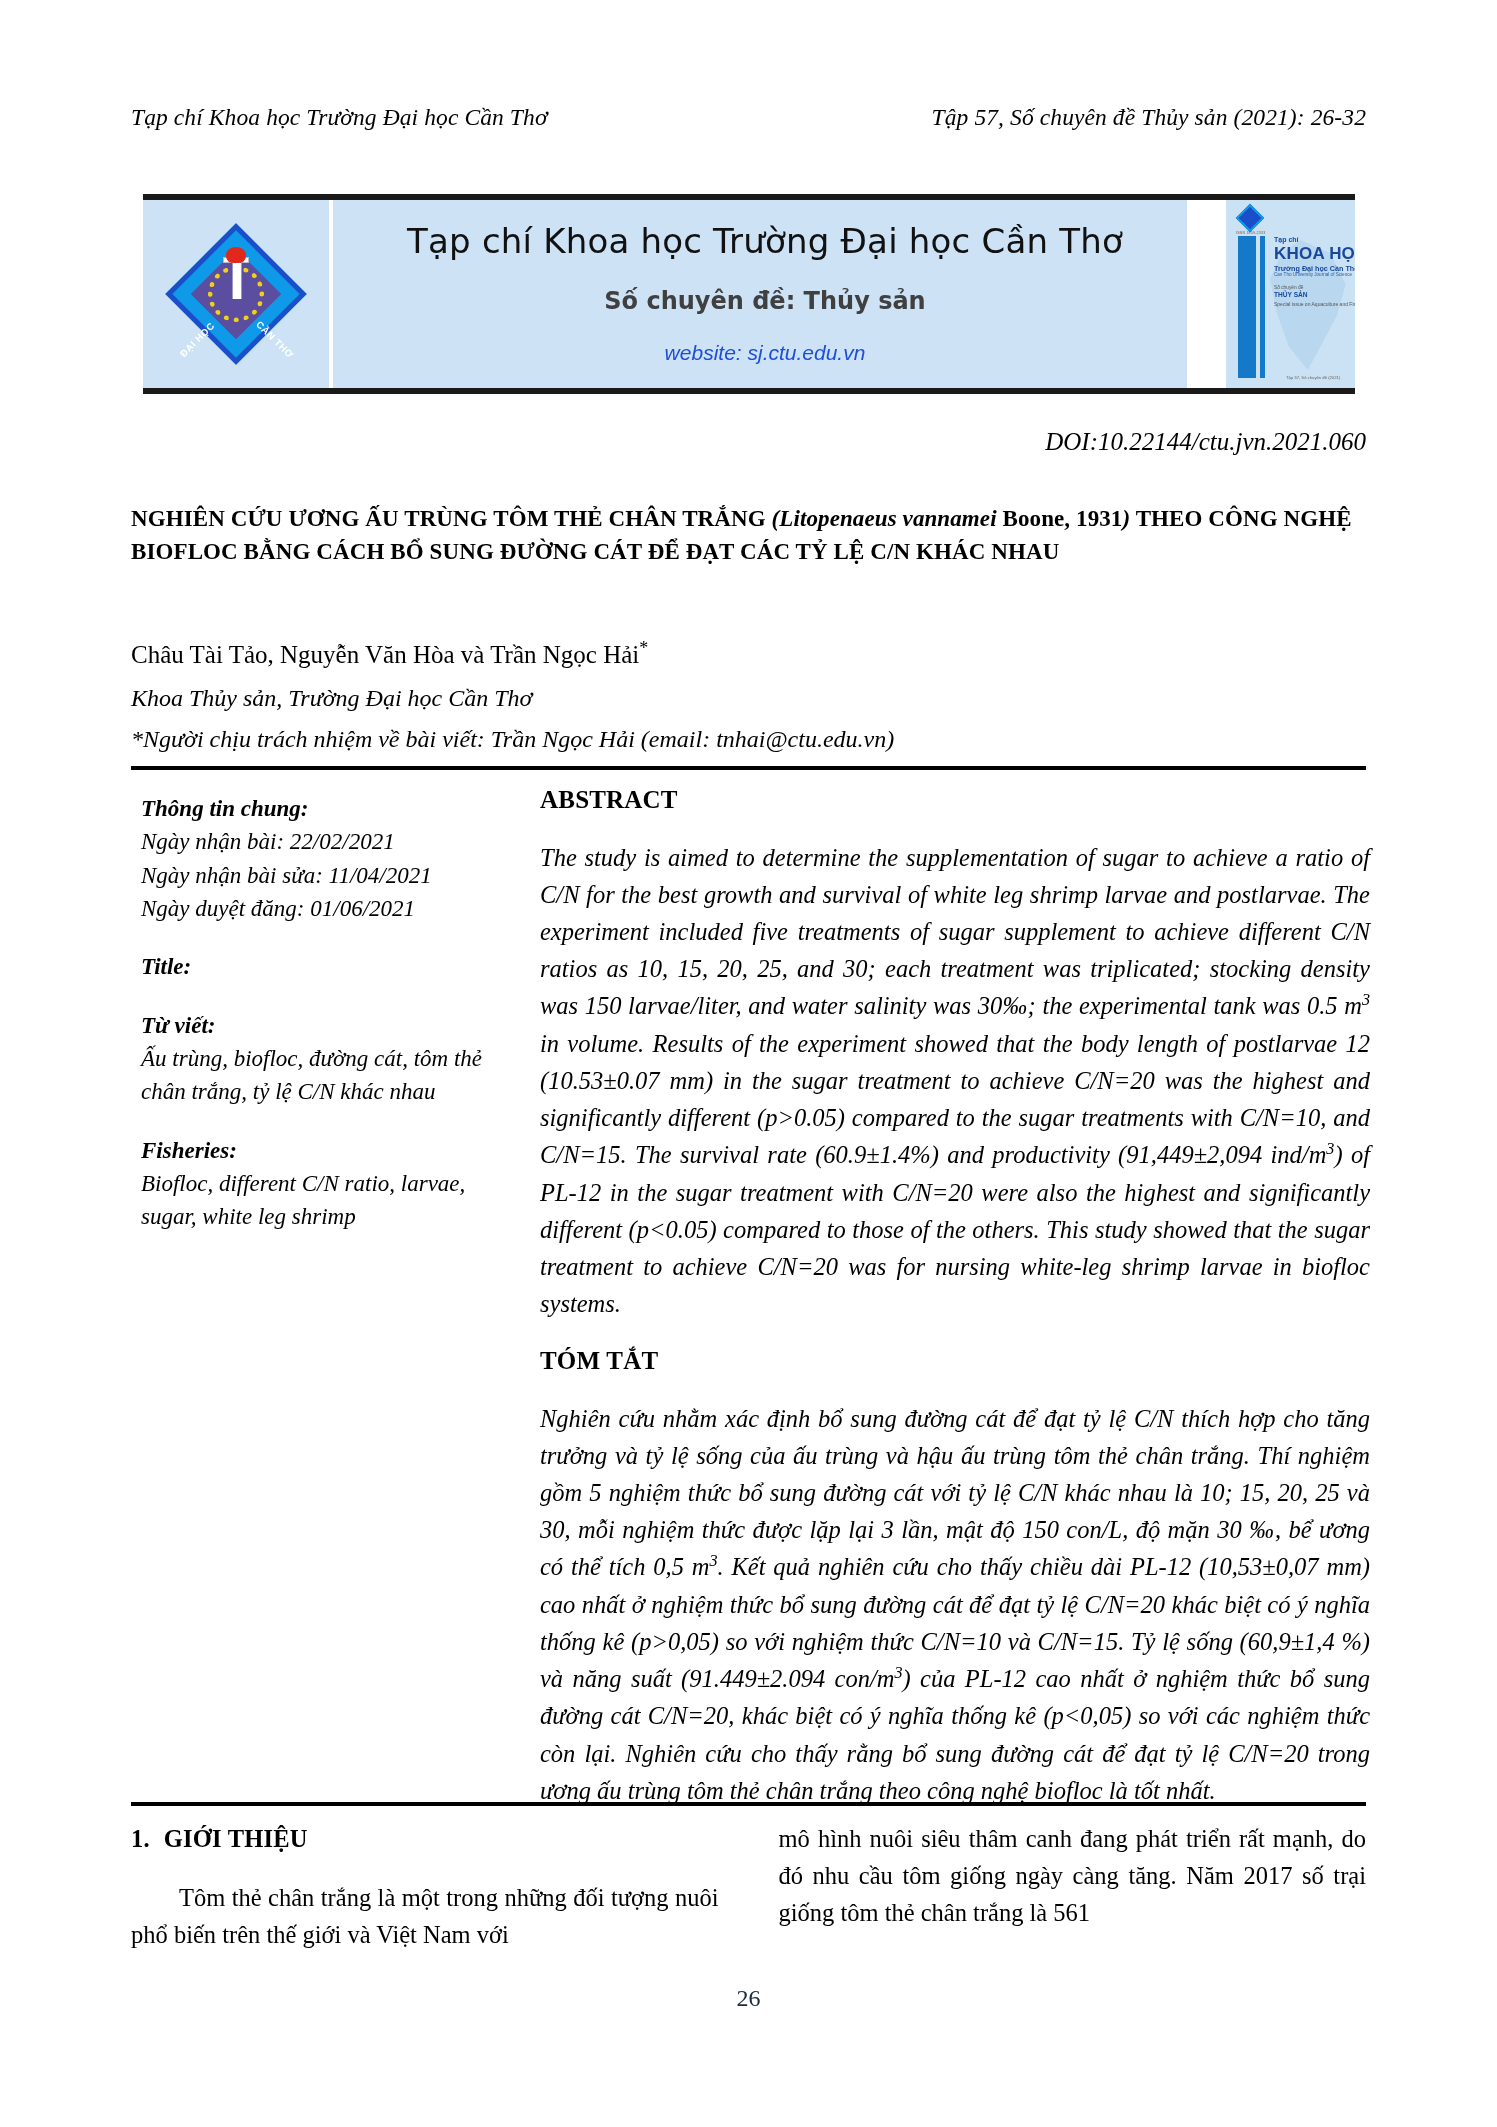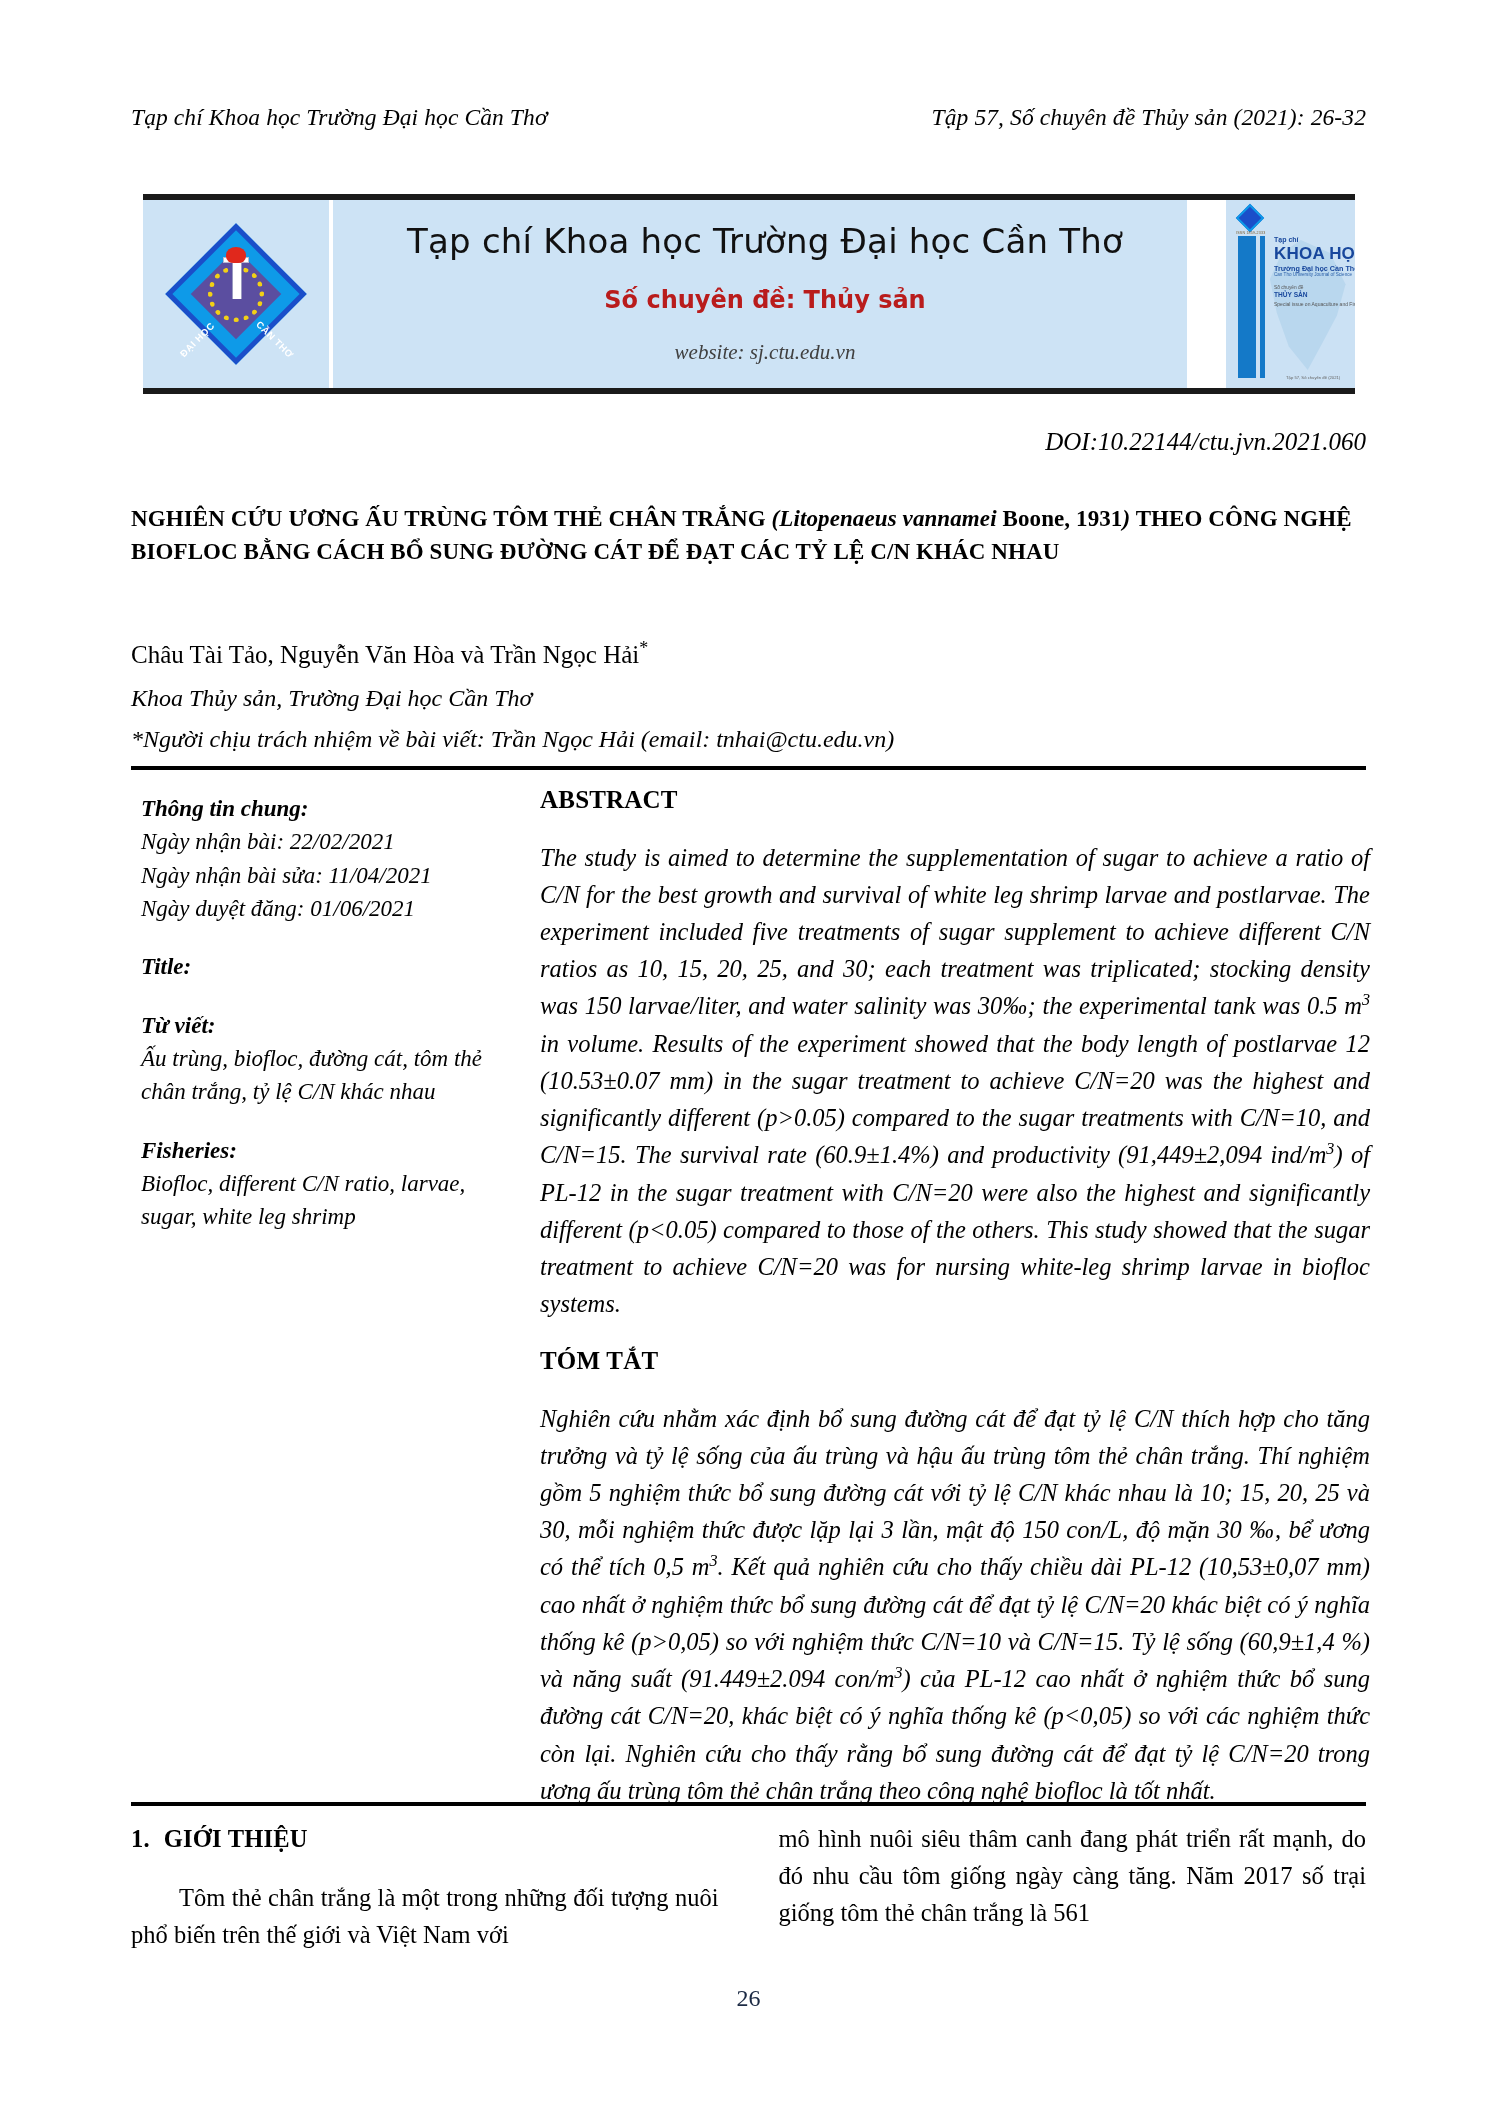--- a/index.html
+++ b/index.html
@@ -148,28 +148,28 @@
     font-size: 34px;
     color: #111111;
     letter-spacing: 0.2px;
     line-height: 1.1;
     margin-bottom: 26px;
   }
   .banner-sub {
     font-family: "DejaVu Sans", "Liberation Sans", sans-serif;
     font-size: 24px;
     font-weight: bold;
-    color: #b91c1c;
+    color: #404040;
     margin-bottom: 26px;
   }
   .banner-web {
-    font-family: Liberation Serif, serif;
+    font-family: Liberation Sans, sans-serif;
     font-size: 21px;
     font-style: italic;
-    color: #404040;
+    color: #1d4ed8;
   }
   .banner-cover-cell {
     width: 168px;
     flex: 0 0 168px;
     background: #ffffff;
     display: flex;
     align-items: stretch;
     justify-content: flex-end;
     padding-left: 14px;
     box-sizing: border-box;

